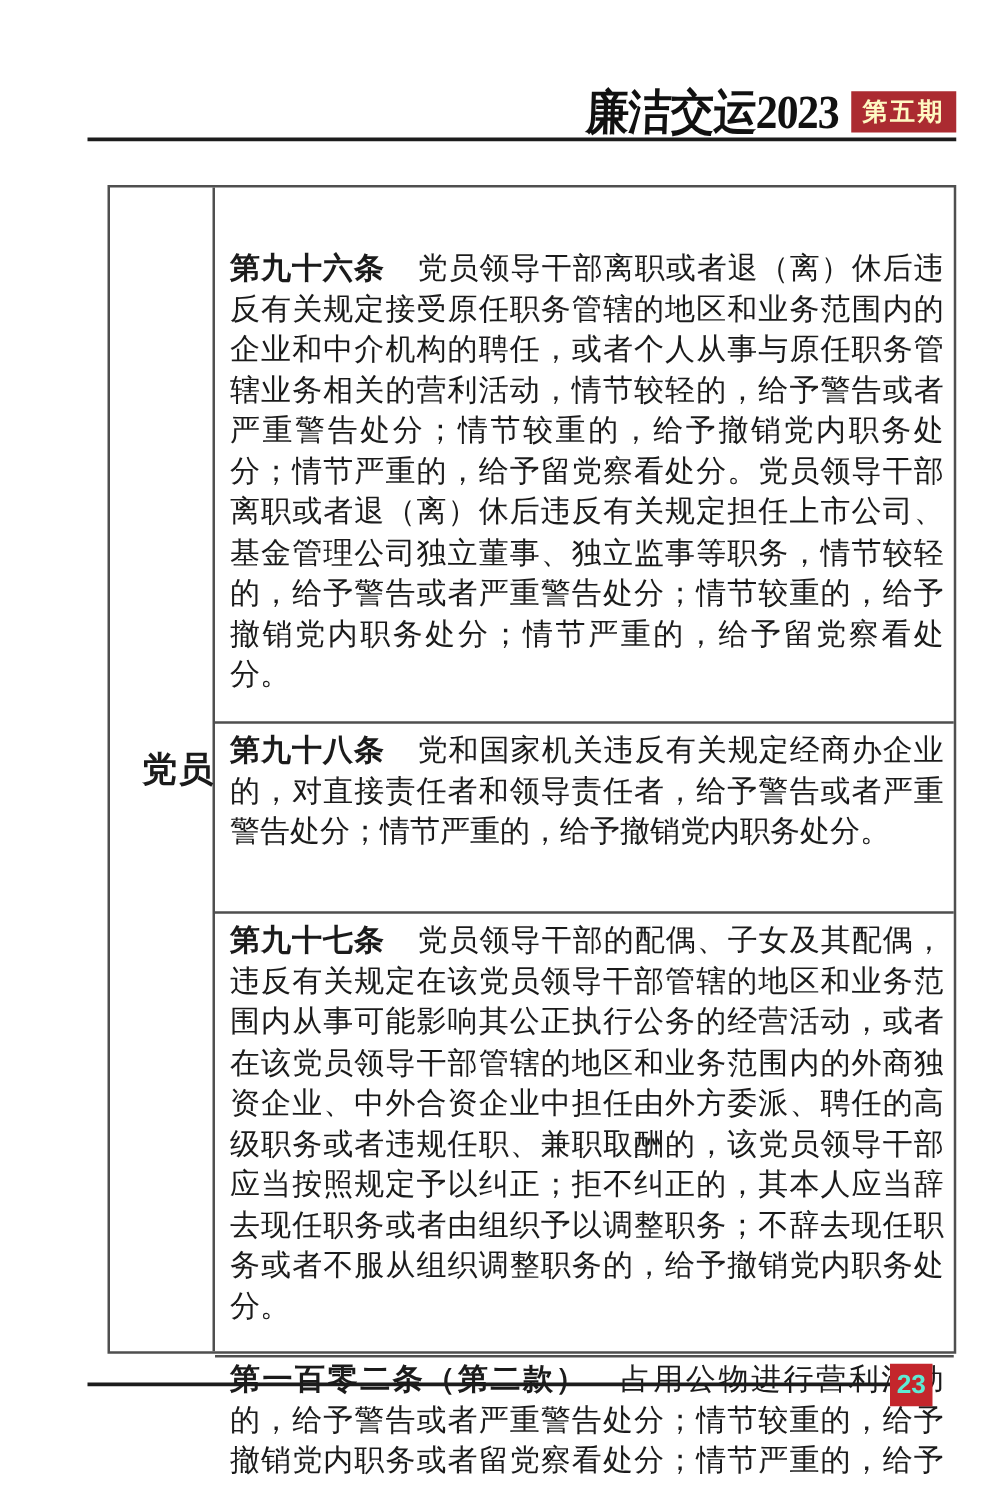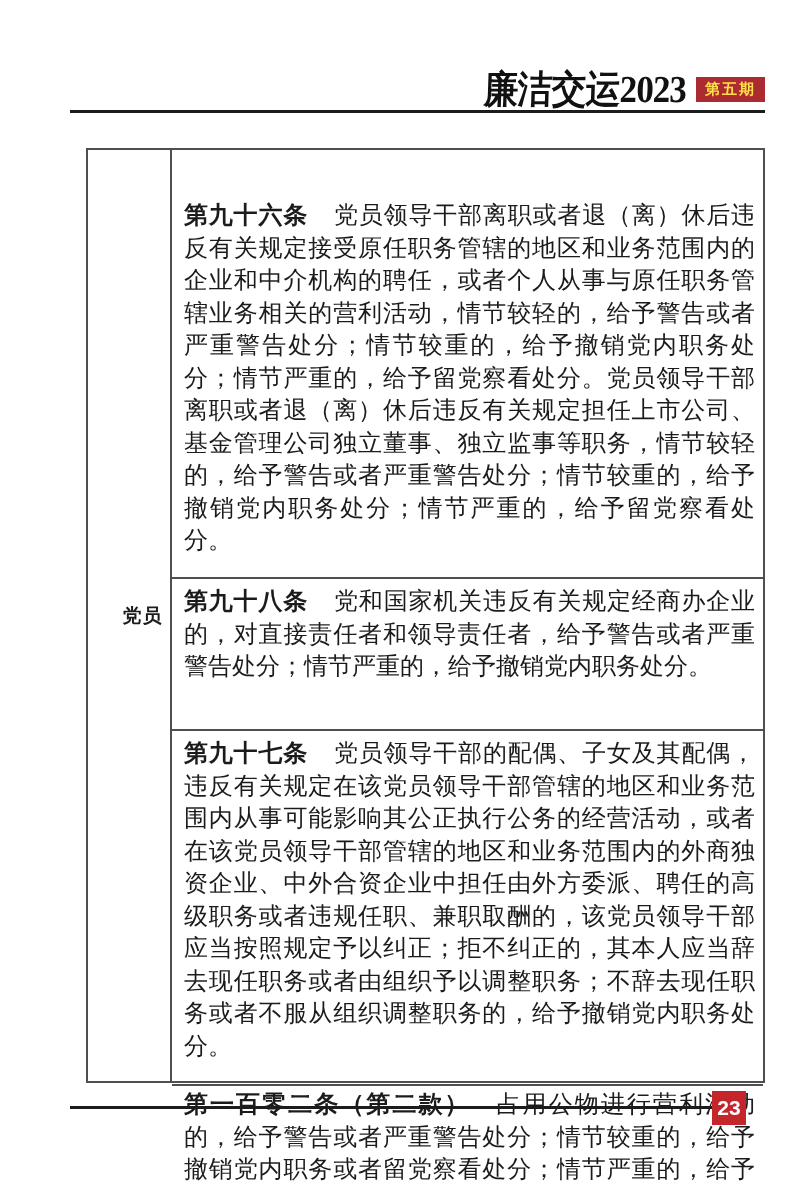--- a/index.html
+++ b/index.html
@@ -28,22 +28,22 @@
     color: #111111;
     transform: scaleX(0.92) skewX(-2deg);
     transform-origin: right center;
     white-space: nowrap;
   }
   .issue-badge {
     display: inline-flex;
     align-items: center;
     justify-content: center;
     background: #ab2b31;
-    color: #fde047;
-    font-size: 15px;
+    color: #fef9c3;
+    font-size: 20px;
     font-weight: bold;
     padding: 3px 9px;
     letter-spacing: 2px;
     white-space: nowrap;
   }
   .header-rule {
     position: absolute;
     left: 70px;
     top: 110px;
     width: 695px;
@@ -64,21 +64,21 @@
   }
   .cat-col {
     width: 84px;
     border-right: 2px solid #4f4f4f;
     display: flex;
     align-items: center;
     justify-content: center;
     flex: none;
   }
   .cat-label {
-    font-size: 19px;
+    font-size: 28px;
     font-weight: bold;
     letter-spacing: 1px;
     white-space: nowrap;
     margin-left: 27px;
   }
   .rows-col { flex: 1; display: flex; flex-direction: column; }
   .reg-row {
     padding: 6px 8px 4px 12px;
     margin-top: 43px;
   }
@@ -107,21 +107,21 @@
     height: 3px;
     background: #1c1c1c;
   }
   .page-badge {
     position: absolute;
     left: 712px;
     top: 1091px;
     width: 34px;
     height: 34px;
     background: #c4262c;
-    color: #ffffff;
+    color: #5eead4;
     font-size: 21px;
     font-weight: bold;
     display: flex;
     align-items: center;
     justify-content: center;
     font-family: "Liberation Sans", sans-serif;
   }
 </style>
 </head>
 <body>

